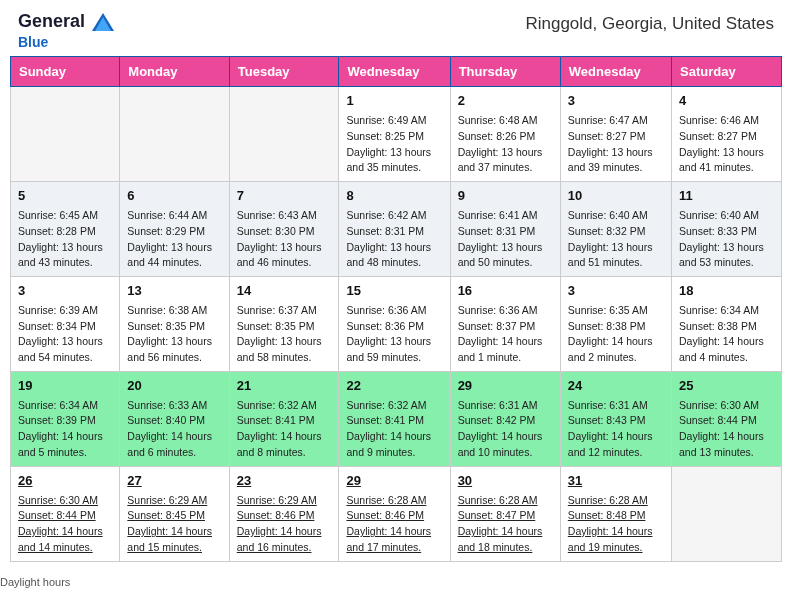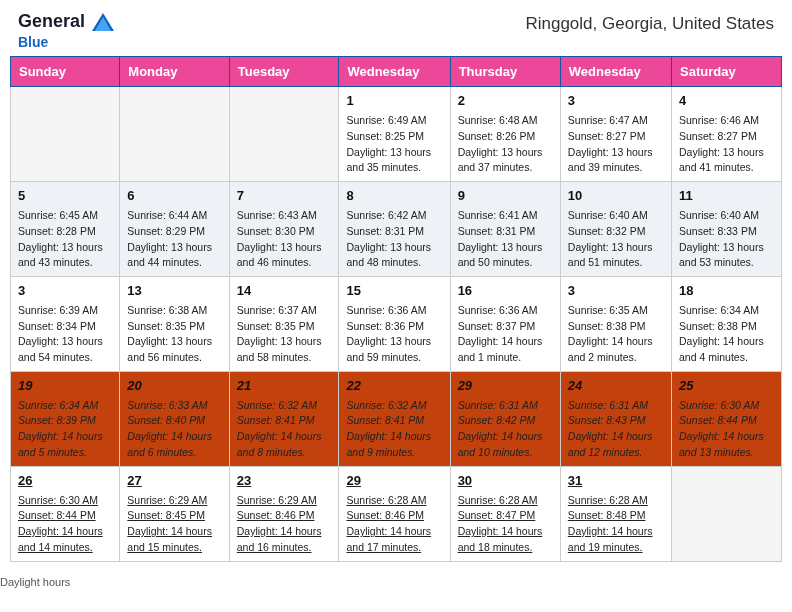--- a/index.html
+++ b/index.html
@@ -88,21 +88,21 @@
       font-size: 10.5px;
       color: #222;
       line-height: 1.5;
     }
     .calendar tr:nth-child(odd) td:not(.empty) {
       background: #fff;
     }
     .week-row-1 td:not(.empty) { background: #fff; }
     .week-row-2 td:not(.empty) { background: #eef2f7; }
     .week-row-3 td:not(.empty) { background: #fff; }
-    .week-row-4 td:not(.empty) { background: #c2410c; font-style: italic; }
+    .week-row-4 td:not(.empty) { background: #86efac; }
     .week-row-5 td:not(.empty) { background: #fff; text-decoration: underline; }
     .week-row-1 td.empty, .week-row-2 td.empty,
     .week-row-3 td.empty, .week-row-4 td.empty,
     .week-row-5 td.empty, .week-row-6 td.empty { background: #f5f5f5; }
     .footer {
       font-size: 11px;
       color: #555;
       padding: 4px 0 6px 0;
     }
   </style>

